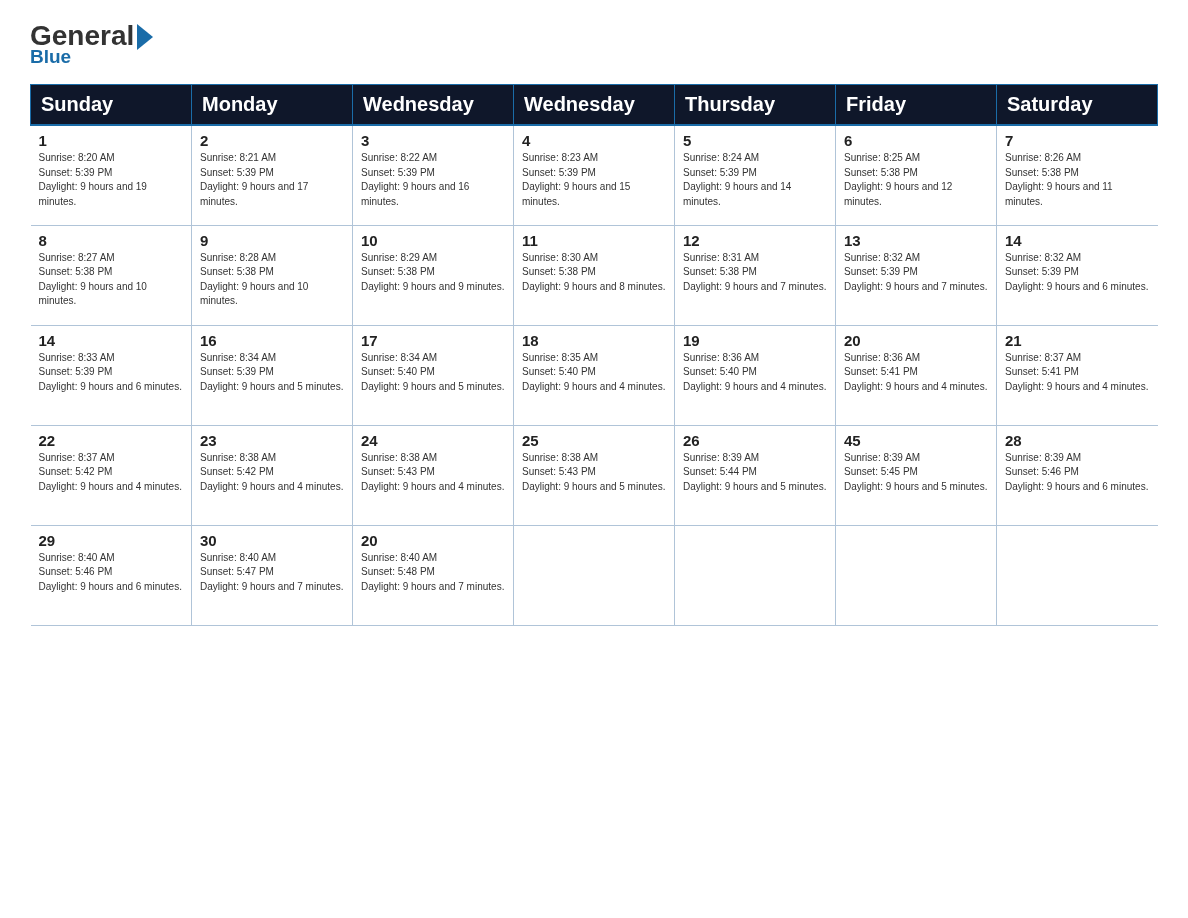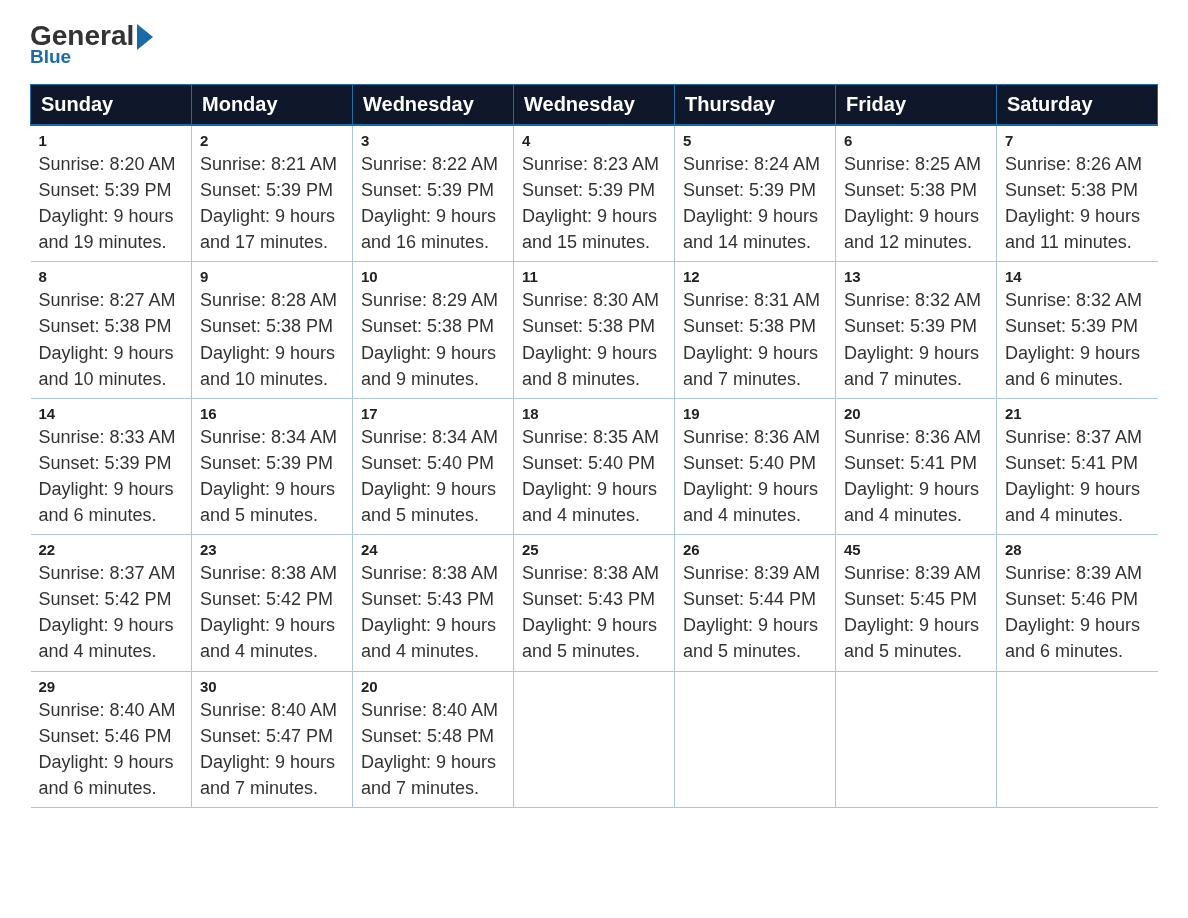--- a/index.html
+++ b/index.html
@@ -70,21 +70,21 @@
       height: 100px;
     }
     .calendar tbody tr td .day-num {
       font-size: 15px;
       font-weight: bold;
       color: #222;
       display: block;
       margin-bottom: 2px;
     }
     .calendar tbody tr td .day-info {
-      font-size: 18px;
+      font-size: 10px;
       line-height: 1.45;
       color: #333;
     }
     .calendar tbody tr:first-child td {
       border-top: 2px solid #1a6ca8;
     }
     .calendar tbody tr td:first-child {
       border-left: none;
     }
     .calendar tbody tr td:last-child {

